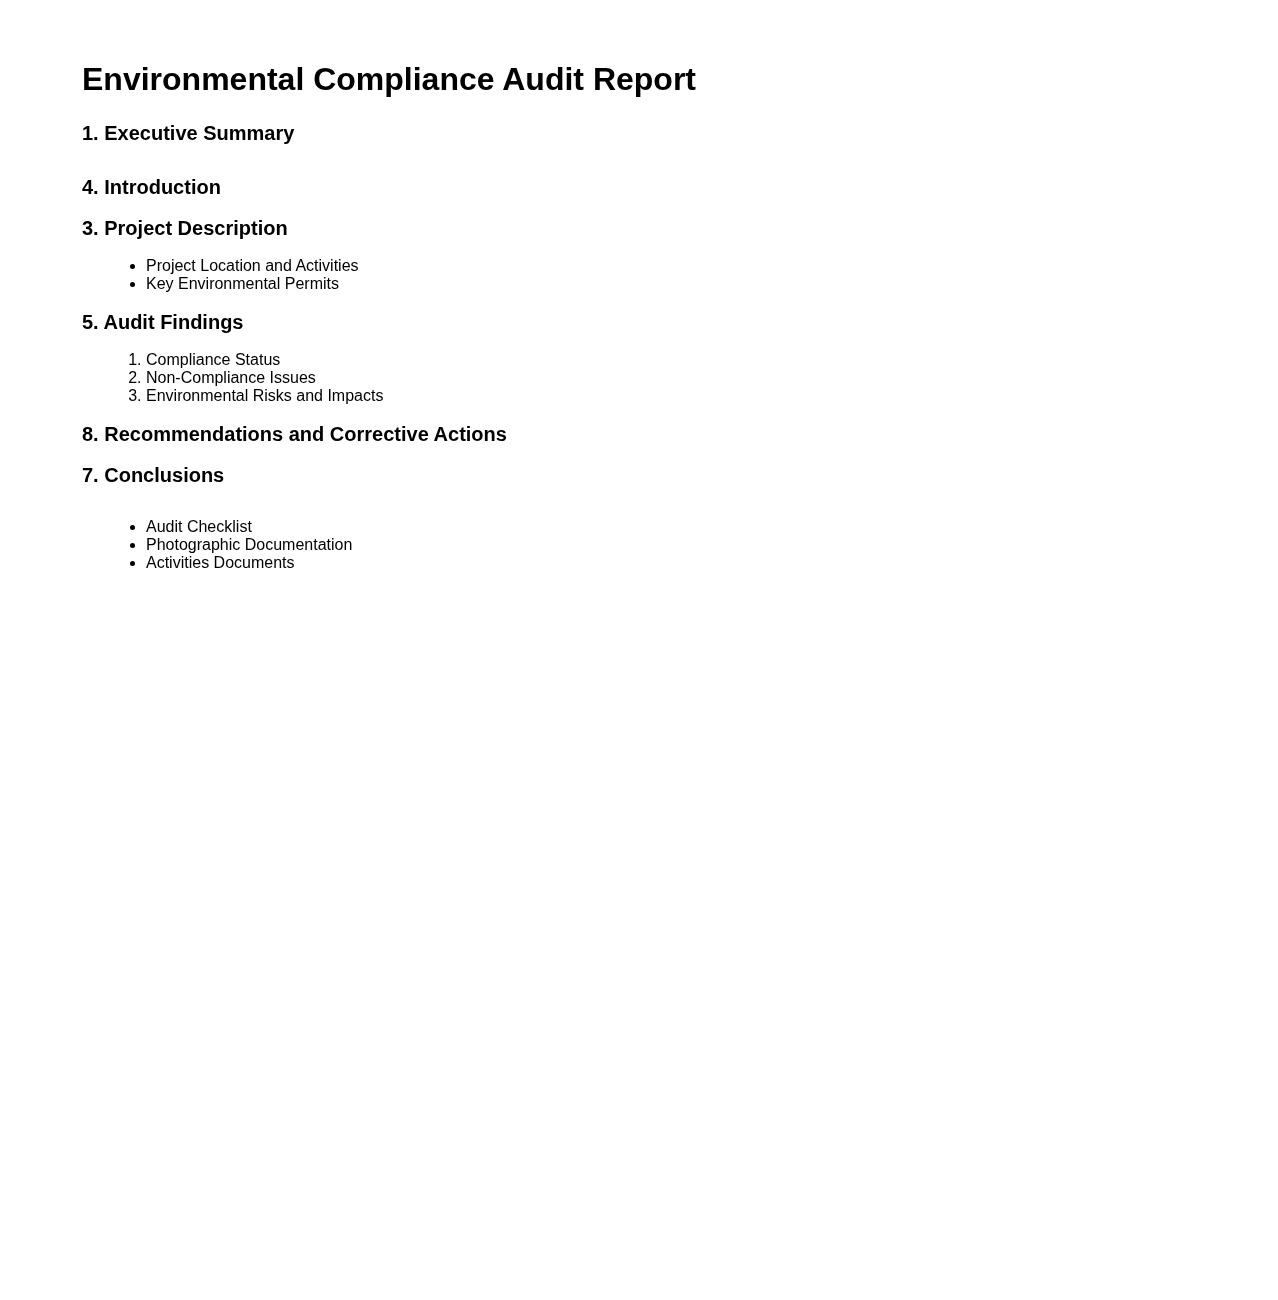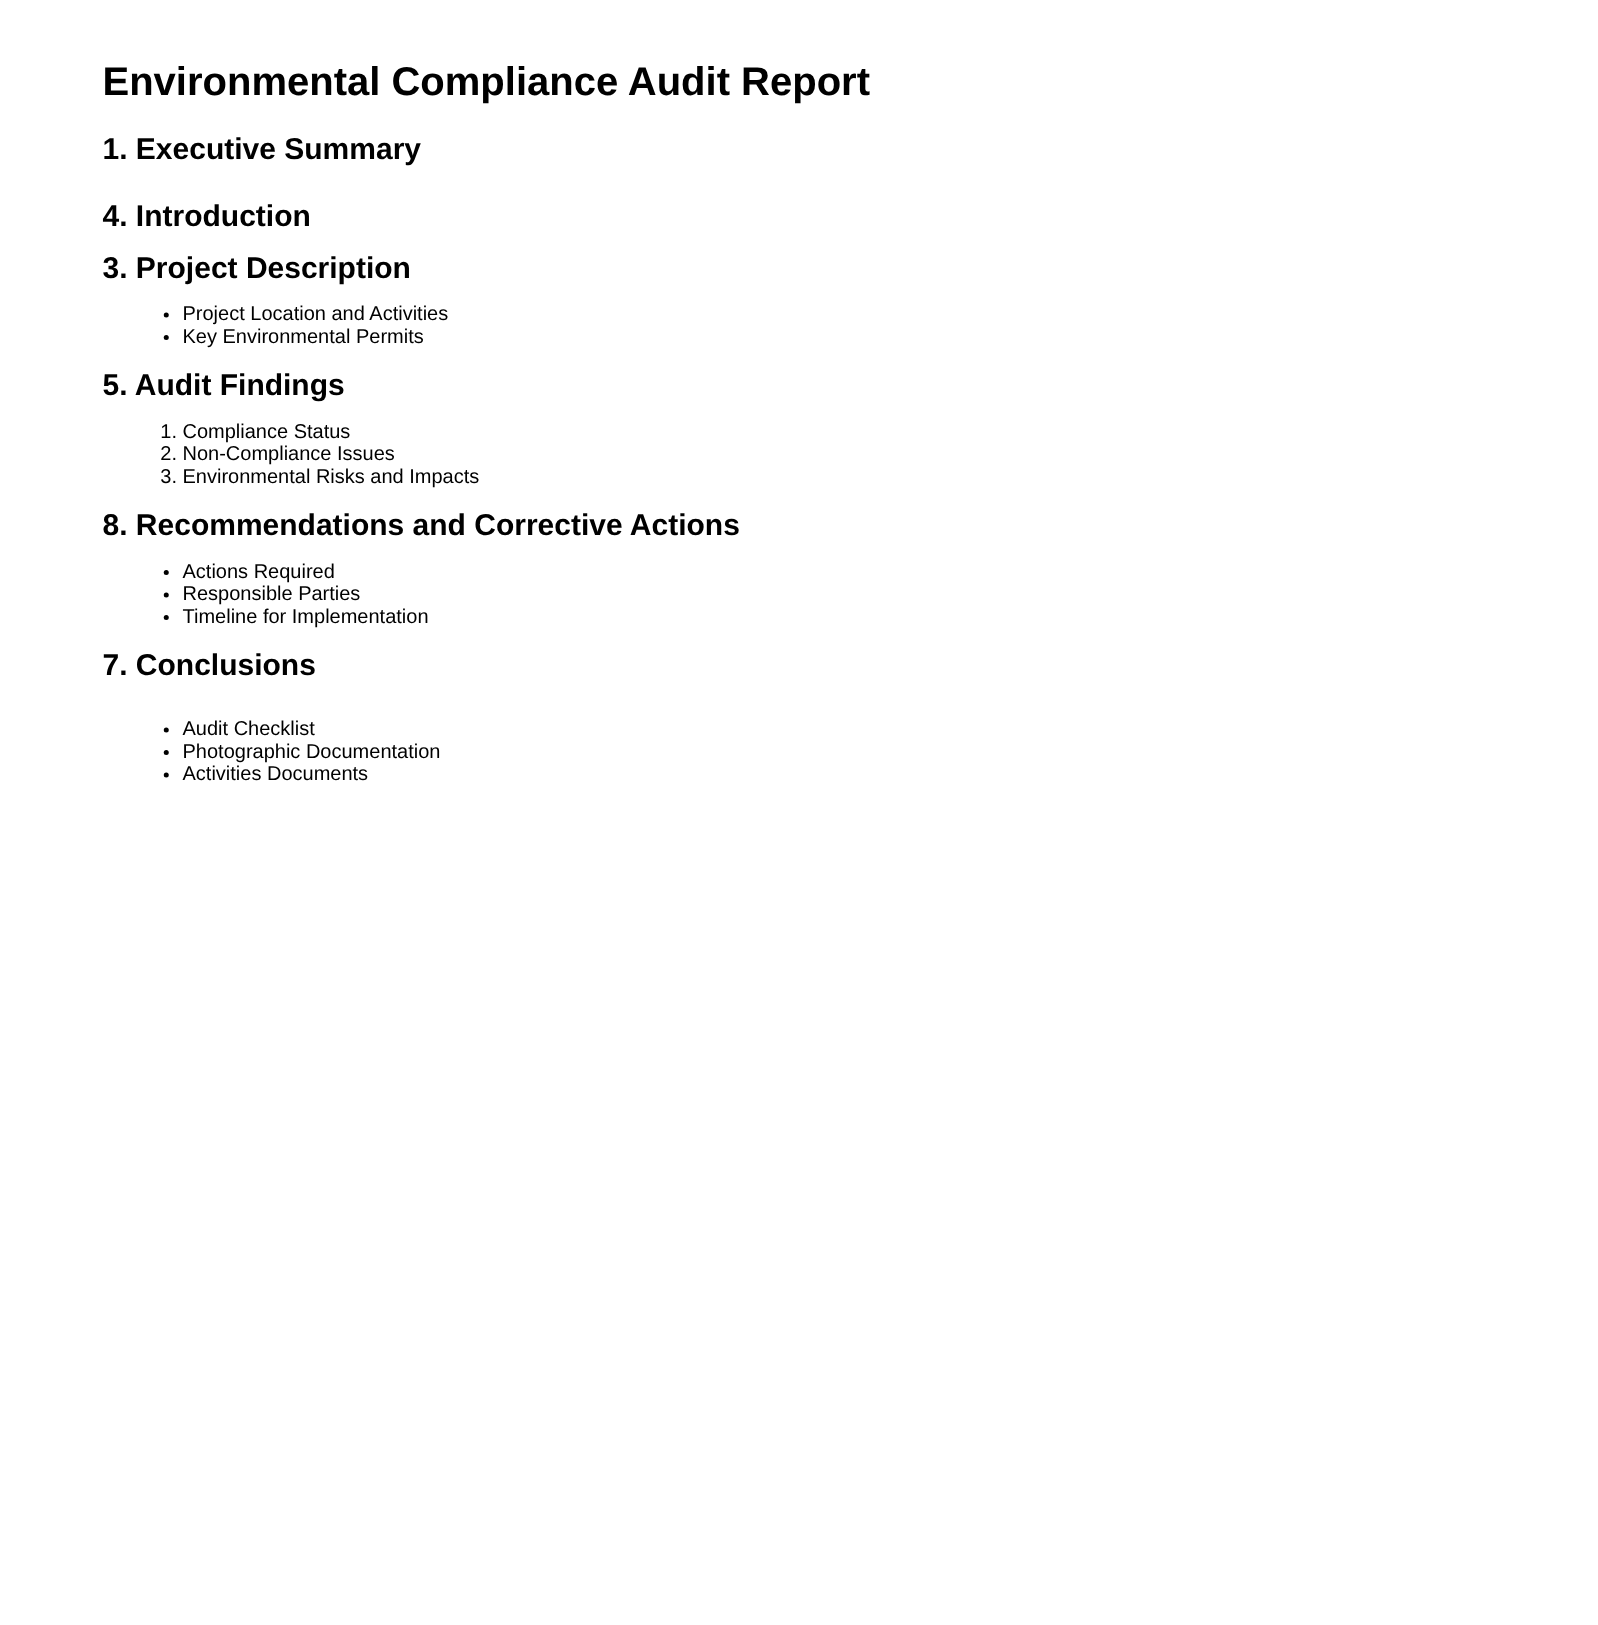--- a/index.html
+++ b/index.html
@@ -9,25 +9,25 @@
     font-family: "Liberation Sans", sans-serif;
     color: #000000;
     overflow: hidden;
   }
   .page {
     padding: 40px 82px 0 82px;
   }
   h1 {
     font-size: 32px;
     font-weight: bold;
-    margin: 7px 0 21px 0;
+    margin: 21px 0 21px 0;
     line-height: 37px;
   }
   h2 {
-    font-size: 24px;
+    font-size: 20px;
     font-weight: bold;
     margin: 18px 0 17px 0;
     line-height: 23px;
   }
   h1 + section h2 { margin-top: 24px; }
   ul, ol {
     margin: 0 0 18px 0;
     padding-left: 64px;
     font-size: 16px;
     line-height: 18px;
@@ -64,25 +64,20 @@
     <h2>5. Audit Findings</h2>
     <ol>
       <li>Compliance Status</li>
       <li>Non-Compliance Issues</li>
       <li>Environmental Risks and Impacts</li>
     </ol>
   </section>
 
   <section>
     <h2>8. Recommendations and Corrective Actions</h2>
-    <ul>
-      <li>Actions Required</li>
-      <li>Responsible Parties</li>
-      <li>Timeline for Implementation</li>
-    </ul>
   </section>
 
   <section class="no-list">
     <h2>7. Conclusions</h2>
   </section>
 
   <section>
     <ul>
       <li>Audit Checklist</li>
       <li>Photographic Documentation</li>

